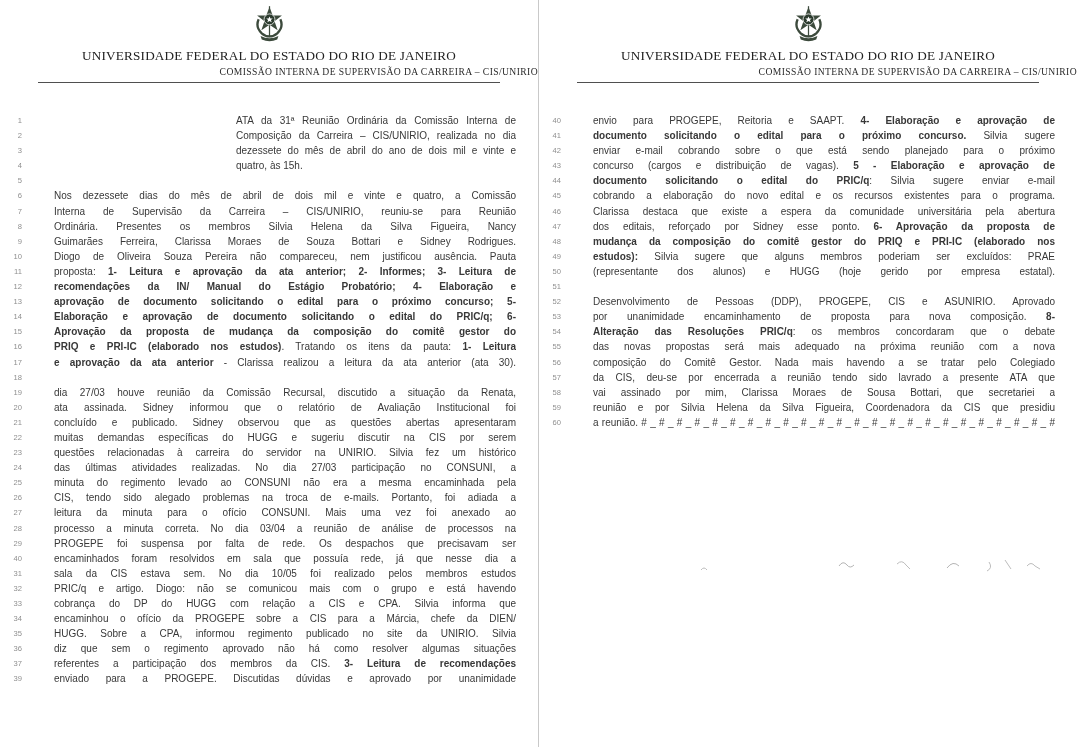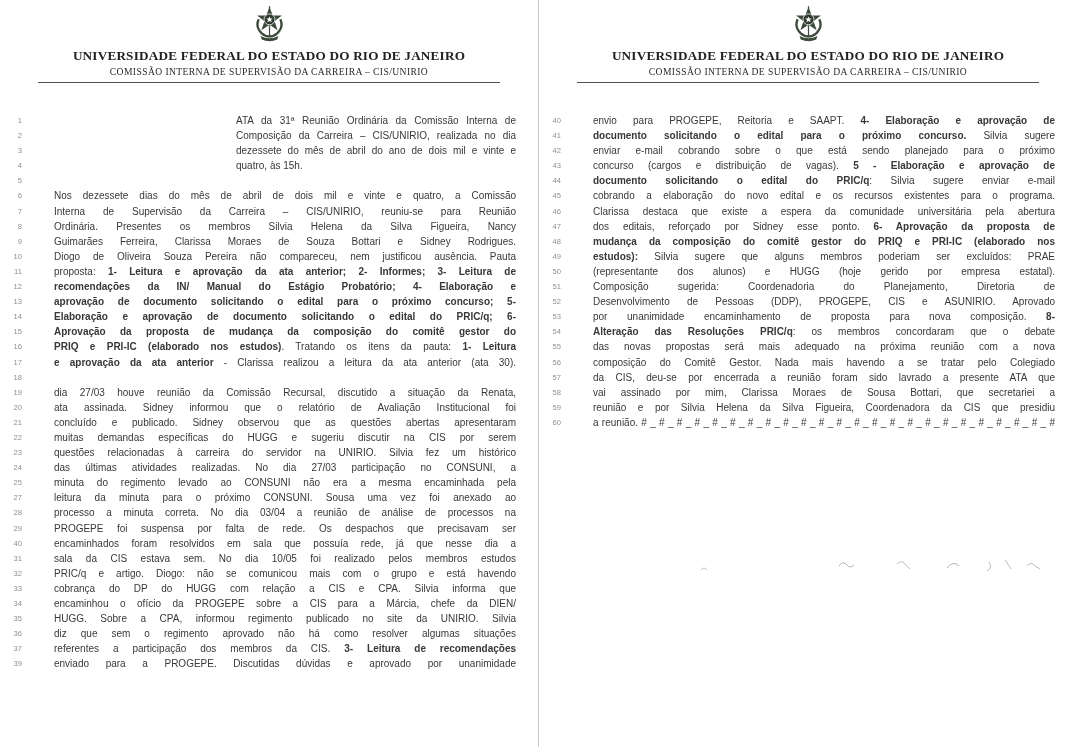--- a/index.html
+++ b/index.html
@@ -3,22 +3,22 @@
 <meta charset="utf-8">
 <style>
   html,body{margin:0;padding:0;background:#ffffff;}
   body{width:1077px;height:747px;position:relative;overflow:hidden;font-family:"Liberation Sans",sans-serif;}
   .sheet{position:absolute;top:0;width:538px;height:747px;background:#fff;}
   .sheet.p1{left:0;}
   .sheet.p2{left:539px;}
   .divider{position:absolute;left:538px;top:0;width:1px;height:747px;background:#c9c9c9;}
   .hdr{text-align:center;padding-top:6px;}
   .logo{display:inline-block;height:36px;}
-  .univ{font-family:"Liberation Serif",serif;font-size:13.2px;color:#222;margin:2px 0 0 0;font-weight:700;letter-spacing:.2px;}
-  .comm{font-family:"Liberation Serif",serif;font-size:9.6px;color:#2a2a2a;margin:2px 0 0 0;font-weight:400;letter-spacing:.4px;}
+  .univ{font-family:"Liberation Serif",serif;font-size:13.2px;color:#222;margin:2px 0 0 0;font-weight:400;letter-spacing:.2px;}
+  .comm{font-family:"Liberation Serif",serif;font-size:9.6px;color:#2a2a2a;margin:2px 0 0 0;font-weight:400;letter-spacing:.4px;text-align:right;}
   .rule{margin:5px 38px 0 38px;border-top:1.5px solid #4f4f4f;height:0;}
   .linearea{margin-top:30px;}
   .line{display:flex;height:15.1px;line-height:15.1px;overflow:hidden;}
   .num{flex:none;width:14px;margin-left:8px;text-align:right;font-size:7.6px;color:#8f8f8f;}
   .txt{flex:none;margin-left:32px;width:462px;font-size:10px;color:#383838;text-align:justify;text-align-last:justify;overflow:hidden;}
   .txt.indent{padding-left:182px;width:280px;}
   .txt.endline{text-align-last:left;}
   .b{font-weight:700;}
   .sig{position:absolute;left:150px;top:548px;width:370px;height:36px;}
 </style>
@@ -133,22 +133,26 @@
       </div>
       <div class="line">
         <span class="num">24</span>
         <div class="txt"><span>das últimas atividades realizadas. No dia 27/03 participação no CONSUNI, a</span></div>
       </div>
       <div class="line">
         <span class="num">25</span>
         <div class="txt"><span>minuta do regimento levado ao CONSUNI não era a mesma encaminhada pela</span></div>
       </div>
       <div class="line">
+        <span class="num">26</span>
+        <div class="txt"><span>CIS, tendo sido alegado problemas na troca de e-mails. Portanto, foi adiada a</span></div>
+      </div>
+      <div class="line">
         <span class="num">27</span>
-        <div class="txt"><span>leitura da minuta para o próximo CONSUNI. Sousa uma vez foi anexado ao</span></div>
+        <div class="txt"><span>leitura da minuta para o ofício CONSUNI. Mais uma vez foi anexado ao</span></div>
       </div>
       <div class="line">
         <span class="num">28</span>
         <div class="txt"><span>processo a minuta correta. No dia 03/04 a reunião de análise de processos na</span></div>
       </div>
       <div class="line">
         <span class="num">29</span>
         <div class="txt"><span>PROGEPE foi suspensa por falta de rede. Os despachos que precisavam ser</span></div>
       </div>
       <div class="line">
@@ -246,21 +250,20 @@
       <div class="line">
         <span class="num">49</span>
         <div class="txt"><span class="b">estudos):</span><span> Silvia sugere que alguns membros poderiam ser excluídos: PRAE</span></div>
       </div>
       <div class="line">
         <span class="num">50</span>
         <div class="txt"><span>(representante dos alunos) e HUGG (hoje gerido por empresa estatal).</span></div>
       </div>
       <div class="line">
         <span class="num">51</span>
-        <div class="txt"><span>Composição sugerida: Coordenadoria do Planejamento, Diretoria de</span></div>
       </div>
       <div class="line">
         <span class="num">52</span>
         <div class="txt"><span>Desenvolvimento de Pessoas (DDP), PROGEPE, CIS e ASUNIRIO. Aprovado</span></div>
       </div>
       <div class="line">
         <span class="num">53</span>
         <div class="txt"><span>por unanimidade encaminhamento de proposta para nova composição. </span><span class="b">8-</span></div>
       </div>
       <div class="line">
@@ -270,21 +273,21 @@
       <div class="line">
         <span class="num">55</span>
         <div class="txt"><span>das novas propostas será mais adequado na próxima reunião com a nova</span></div>
       </div>
       <div class="line">
         <span class="num">56</span>
         <div class="txt"><span>composição do Comitê Gestor. Nada mais havendo a se tratar pelo Colegiado</span></div>
       </div>
       <div class="line">
         <span class="num">57</span>
-        <div class="txt"><span>da CIS, deu-se por encerrada a reunião foram sido lavrado a presente ATA que</span></div>
+        <div class="txt"><span>da CIS, deu-se por encerrada a reunião tendo sido lavrado a presente ATA que</span></div>
       </div>
       <div class="line">
         <span class="num">58</span>
         <div class="txt"><span>vai assinado por mim, Clarissa Moraes de Sousa Bottari, que secretariei a</span></div>
       </div>
       <div class="line">
         <span class="num">59</span>
         <div class="txt"><span>reunião e por Silvia Helena da Silva Figueira, Coordenadora da CIS que presidiu</span></div>
       </div>
       <div class="line">

